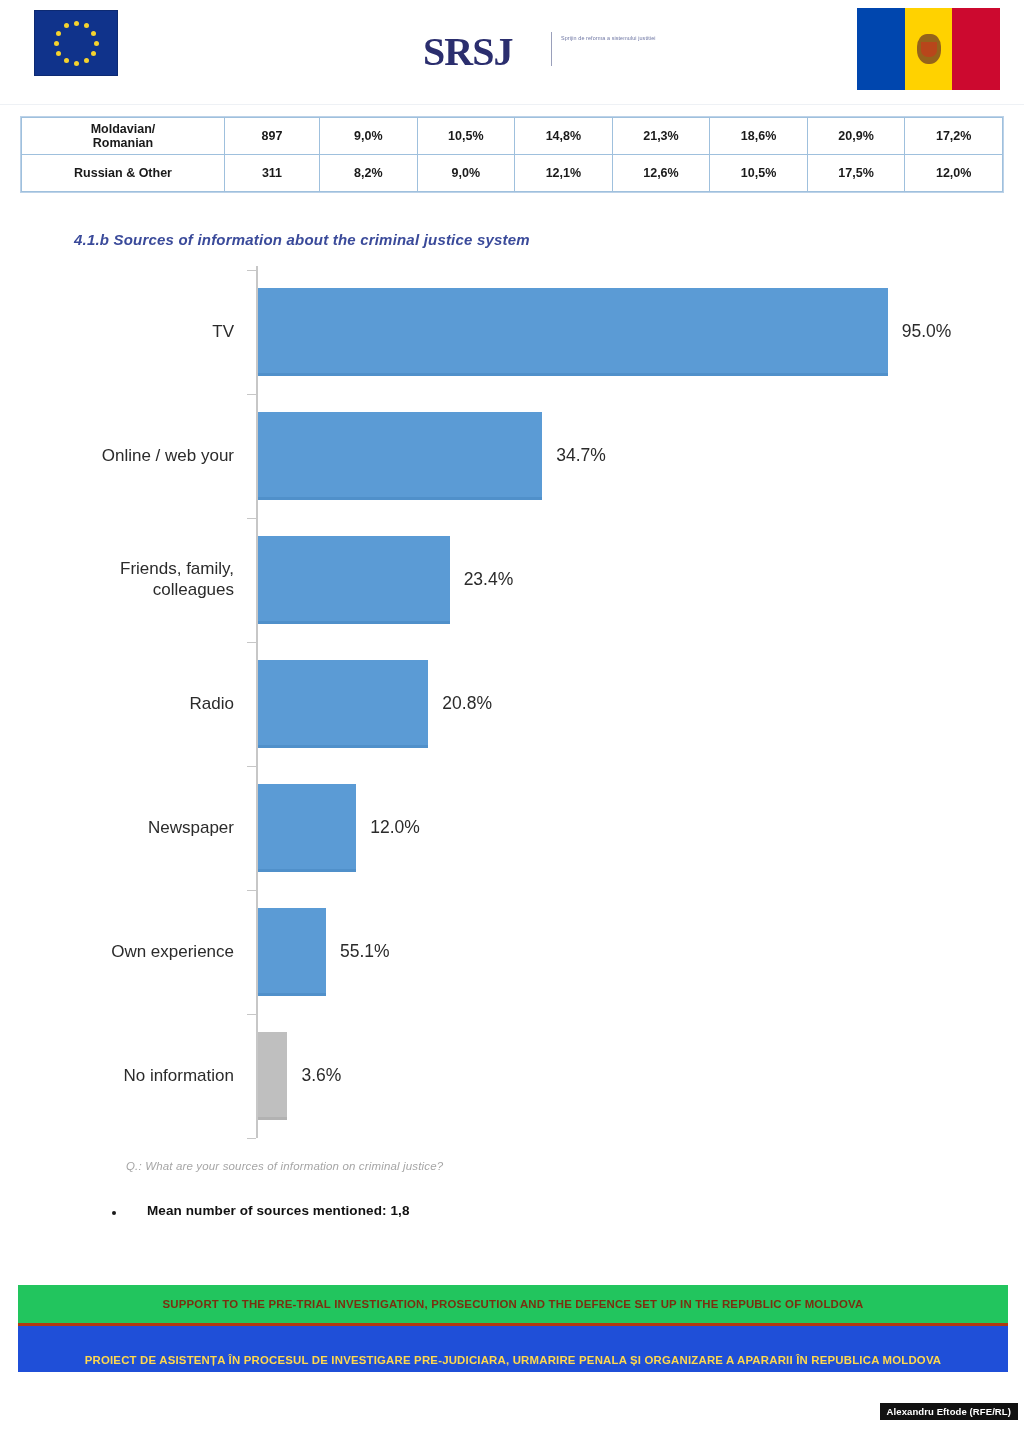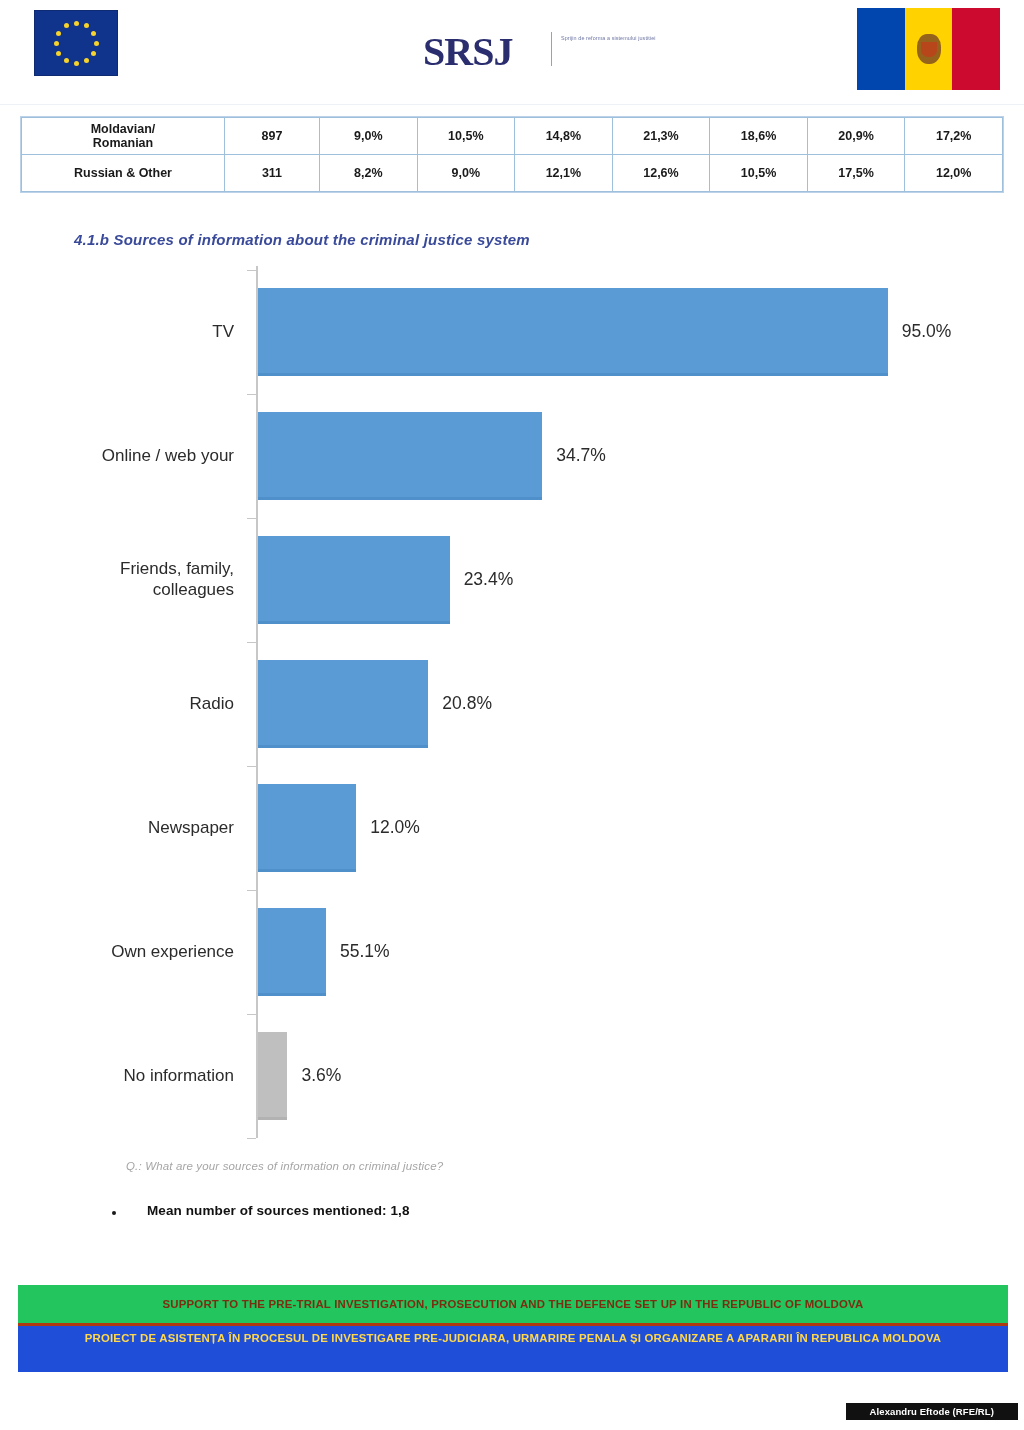--- a/index.html
+++ b/index.html
@@ -230,42 +230,42 @@
     font-size: 11.4px;
     font-weight: bold;
     color: #7a2f10;
     letter-spacing: .2px;
     text-align: center;
   }
   .banner-blue {
     background: #1f4fd8;
     min-height: 46px;
     display: flex;
-    align-items: flex-start;
+    align-items: flex-end;
     justify-content: center;
     padding: 4px 2px;
     box-sizing: border-box;
   }
   .banner-blue span {
     font-size: 11.4px;
     font-weight: bold;
     color: #ffd84d;
     letter-spacing: .2px;
     text-align: center;
     line-height: 16px;
   }
 
   .credit {
     position: absolute;
     right: 6px; bottom: 10px;
     background: #111111;
     color: #ffffff;
     font-size: 9.5px;
     font-weight: bold;
-    padding: 3px 24px;
+    padding: 3px 7px;
     letter-spacing: .1px;
   }
 </style>
 </head>
 <body>
 
 <div class="header-band">
 
   <div class="eu-flag" id="eu-flag">
       <div class="eu-star" style="left: 38.5px; top: 9.5px;"></div>

